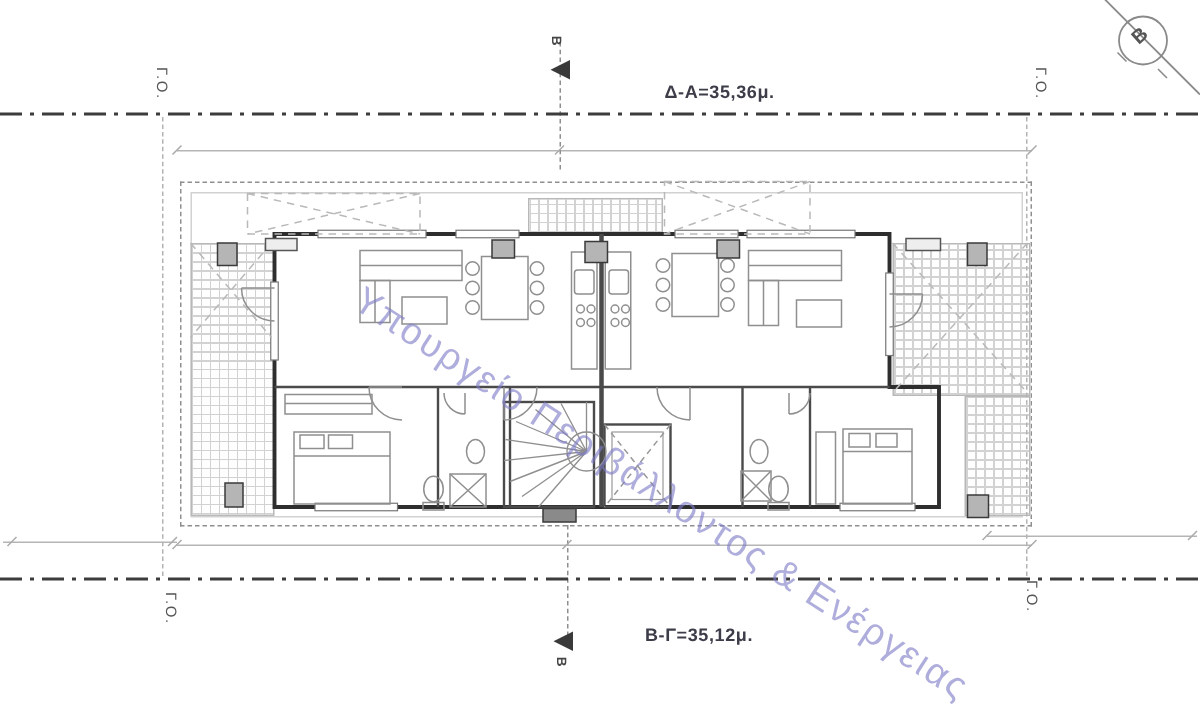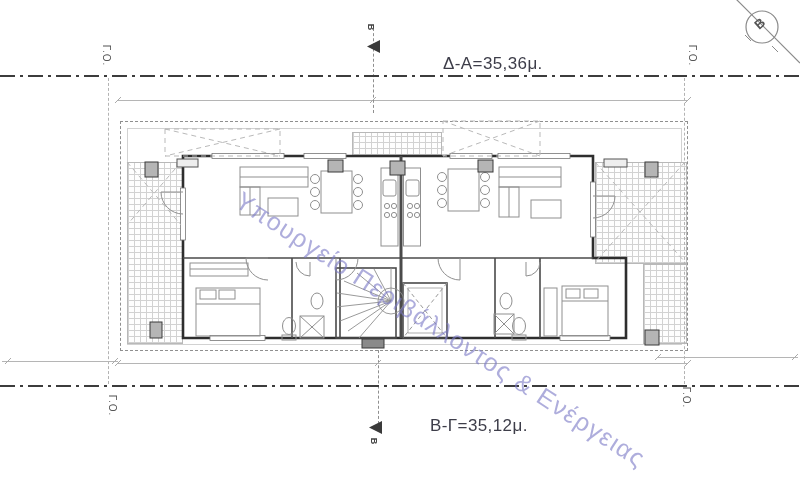--- a/index.html
+++ b/index.html
@@ -12,21 +12,21 @@
   .vdash-dark{width:0;border-left:1px dashed #8f8f8f;}
   
   .hatch{background-color:#fefefe;
          background-image:repeating-linear-gradient(0deg,#d2d2d2 0 1px,transparent 1px 6px),
                           repeating-linear-gradient(90deg,#d2d2d2 0 1px,transparent 1px 6px);
          border:1px solid #b8b8b8;}
   .boundary{border:1.5px dashed #8f8f8f;}
   .slabline{border:1px solid #d2d2d2;}
   .dim{height:1px;background:#b5b5b5;}
   .go{font-size:10px;color:#555;transform:rotate(90deg);transform-origin:center;letter-spacing:1px;}
-  .lenlab{font-size:17px;font-weight:normal;color:#3d3d49;letter-spacing:.4px;}
+  .lenlab{font-size:12px;font-weight:bold;color:#3d3d49;letter-spacing:.4px;}
   .secb{font-size:9px;font-weight:bold;color:#444;transform:rotate(90deg);}
   .wm{font-size:25px;color:rgba(125,122,199,.62);transform:rotate(33deg);transform-origin:0 0;
       letter-spacing:1.5px;white-space:nowrap;z-index:40;}
   svg{position:absolute;left:0;top:0;z-index:20;}
   .lay1{z-index:5;} .lay2{z-index:10;} .lay3{z-index:30;}
 </style>
 </head>
 <body>
 
 <div id="sheet">

